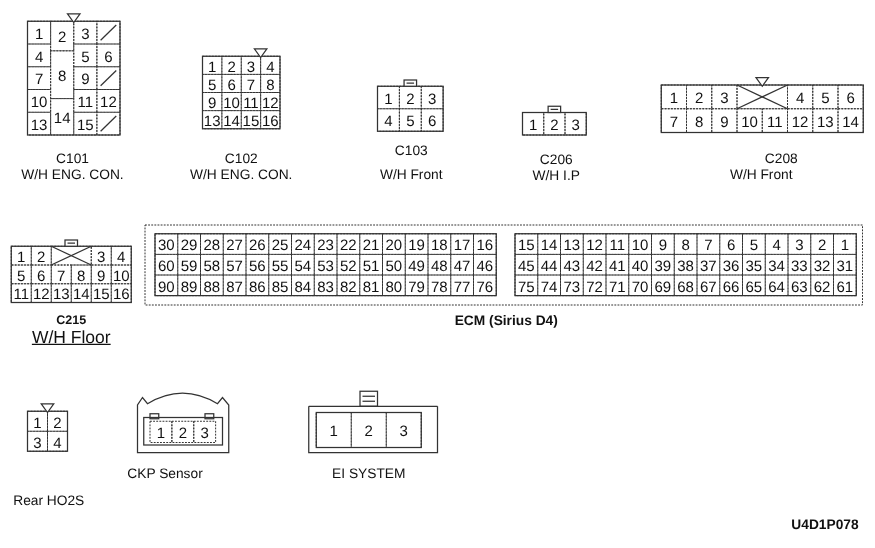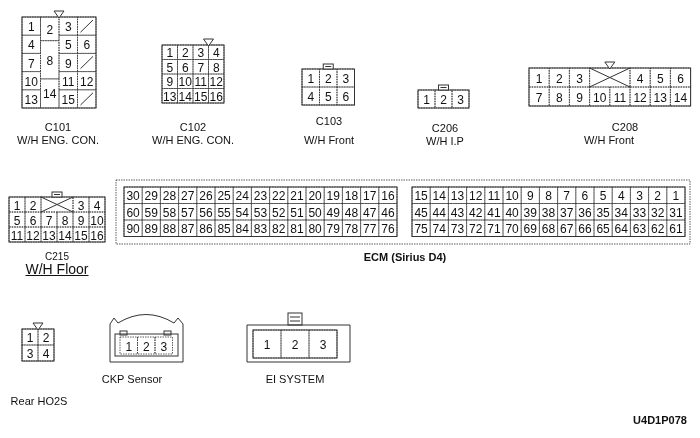--- a/index.html
+++ b/index.html
@@ -424,19 +424,19 @@
 <div class="lbl" style="left:58px;top:121px;">C101</div>
 <div class="lbl" style="left:58px;top:134px;">W/H ENG. CON.</div>
 <div class="lbl" style="left:193px;top:121px;">C102</div>
 <div class="lbl" style="left:193px;top:134px;">W/H ENG. CON.</div>
 <div class="lbl" style="left:329px;top:115px;">C103</div>
 <div class="lbl" style="left:329px;top:134px;">W/H Front</div>
 <div class="lbl" style="left:445px;top:122px;">C206</div>
 <div class="lbl" style="left:445px;top:135px;">W/H I.P</div>
 <div class="lbl" style="left:609px;top:121px;margin-left:16px;">C208</div>
 <div class="lbl" style="left:609px;top:134px;">W/H Front</div>
-<div class="lbl" style="left:57px;top:250px;font-size:10px;">C215</div>
+<div class="lbl" style="left:57px;top:250px;font-size:10px;font-weight:bold;">C215</div>
 <div class="lbl" style="left:57px;top:263px;font-size:14px;text-decoration:underline;">W/H Floor</div>
 <div class="lbl" style="left:405px;top:251px;font-weight:bold;">ECM (Sirius D4)</div>
 <div class="lbl" style="left:39px;top:395px;">Rear HO2S</div>
 <div class="lbl" style="left:132px;top:373px;">CKP Sensor</div>
 <div class="lbl" style="left:295px;top:373px;">EI SYSTEM</div>
 <div class="lbl" style="left:660px;top:414px;font-weight:bold;">U4D1P078</div>
 
 </body></html>

